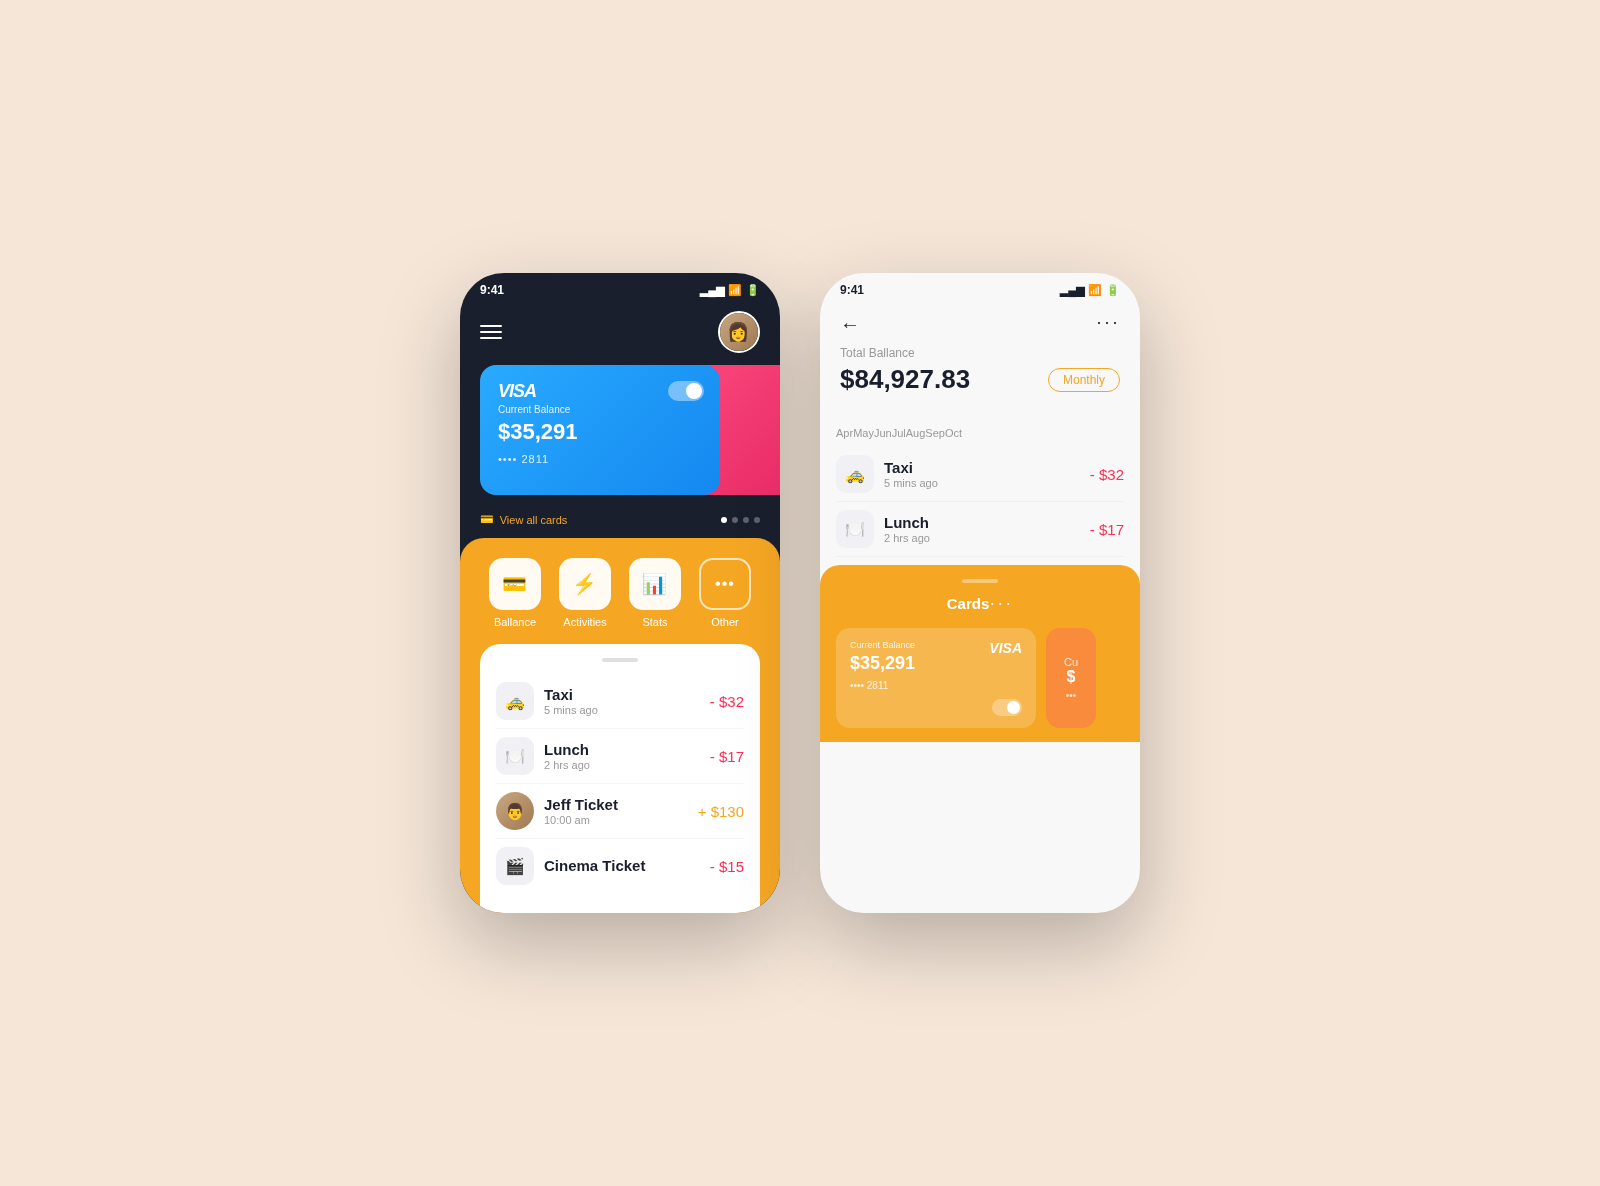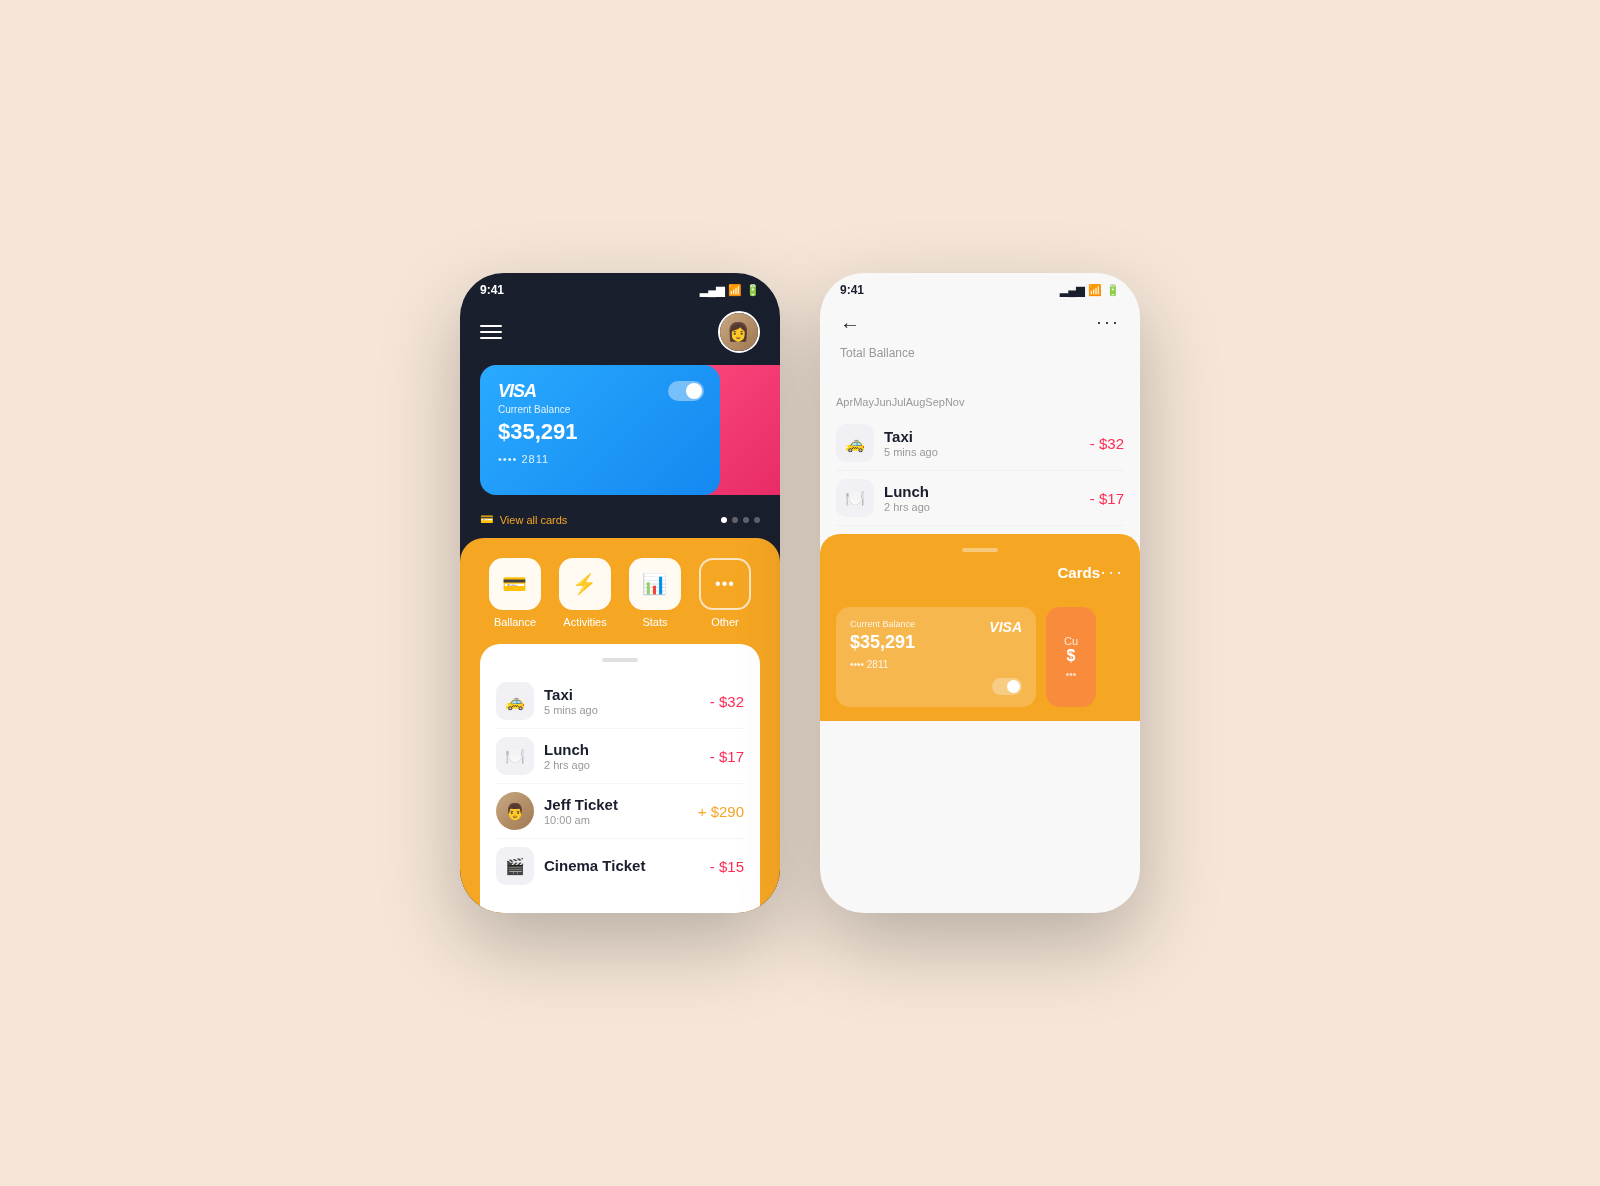--- a/index.html
+++ b/index.html
@@ -386,23 +386,23 @@
 
     
     .cards-bottom {
       background: #f5a623;
       border-radius: 20px 20px 0 0;
       padding: 14px 16px;
       margin-top: 8px;
     }
     .cards-header {
       display: flex;
-      justify-content: flex-end;
-      align-items: center;
-      margin-bottom: 24px;
+      justify-content: center;
+      align-items: center;
+      margin-bottom: 14px;
     }
     .cards-title {
       font-size: 15px;
       font-weight: 600;
       color: #fff;
     }
     .cards-more {
       font-size: 18px;
       color: #fff;
       letter-spacing: 2px;
@@ -592,21 +592,21 @@
           </div>
           <div class="tx-amount negative">- $17</div>
         </div>
 
         <div class="transaction-item">
           <div class="tx-avatar">👨</div>
           <div class="tx-info">
             <div class="tx-name">Jeff Ticket</div>
             <div class="tx-time">10:00 am</div>
           </div>
-          <div class="tx-amount positive">+ $290</div>
+          <div class="tx-amount positive">+ $130</div>
         </div>
 
         <div class="transaction-item">
           <div class="tx-icon">🎬</div>
           <div class="tx-info">
             <div class="tx-name">Cinema Ticket</div>
             <div class="tx-time"></div>
           </div>
           <div class="tx-amount negative">- $15</div>
         </div>
@@ -625,31 +625,35 @@
       </div>
     </div>
 
     <div class="right-header">
       <span class="back-btn">←</span>
       <span class="more-btn">···</span>
     </div>
 
     <div class="balance-section">
       <div class="balance-title">Total Ballance</div>
+      <div class="balance-row">
+        <div class="balance-amount">$84,927.83</div>
+        <div class="period-badge">Monthly</div>
+      </div>
     </div>
 
 
     <div class="months-row">
       <span class="month-label">Apr</span>
       <span class="month-label">May</span>
       <span class="month-label">Jun</span>
       <span class="month-label">Jul</span>
       <span class="month-label">Aug</span>
       <span class="month-label">Sep</span>
-      <span class="month-label">Nov</span>
+      <span class="month-label">Oct</span>
     </div>
 
     <div class="right-transactions">
       <div class="right-tx-item">
         <div class="tx-icon">🚕</div>
         <div class="tx-info">
           <div class="tx-name">Taxi</div>
           <div class="tx-time">5 mins ago</div>
         </div>
         <div class="tx-amount negative">- $32</div>

